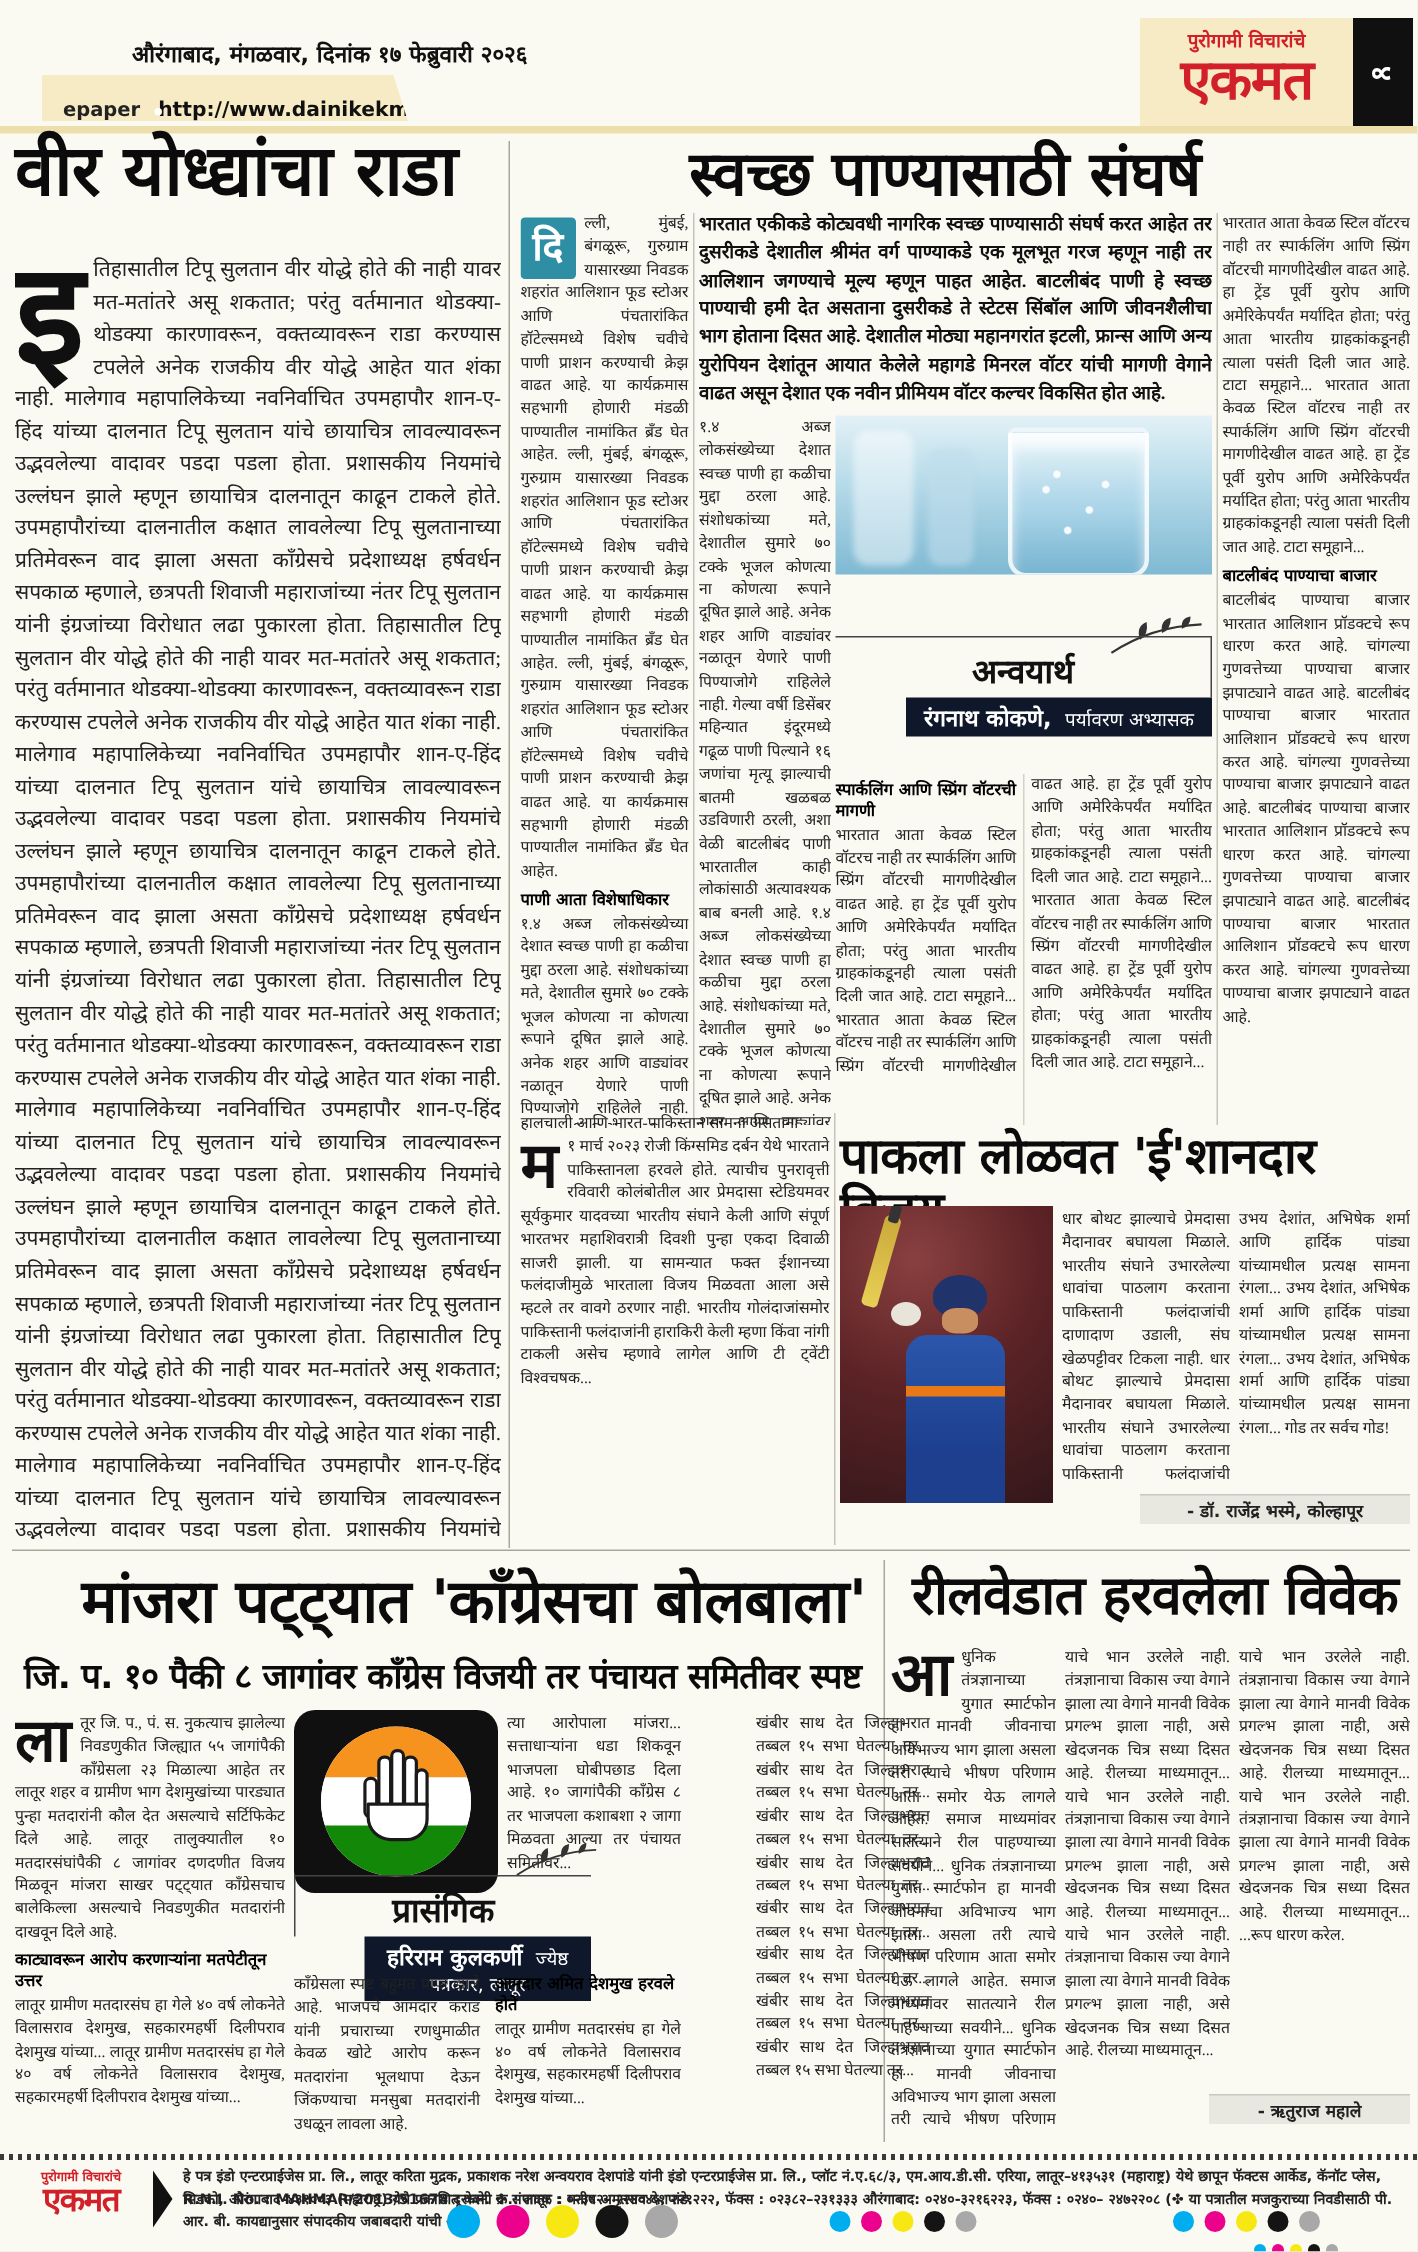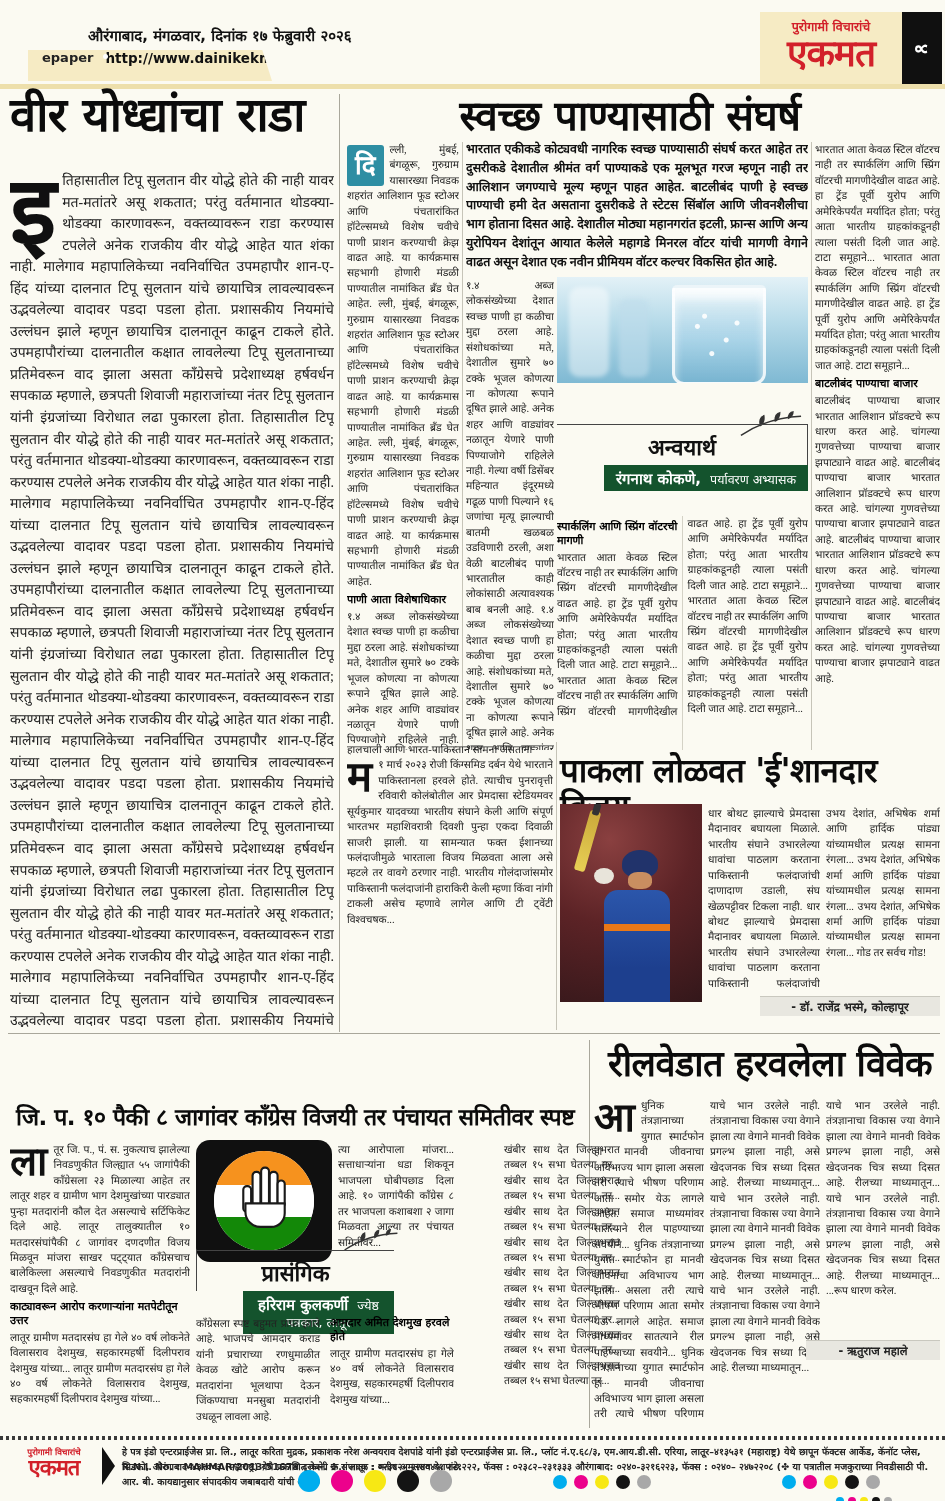--- a/index.html
+++ b/index.html
@@ -16,40 +16,40 @@
   .byline{position:absolute;background:#e8e7e0;border-top:1px solid #c9c8bf;
       font-family:"DejaVu Sans","Liberation Sans",sans-serif;font-weight:700;font-size:11.5px;
       text-align:center;padding:2px 8px;color:#222;box-sizing:border-box;}
   .cream{background:#f6ebc4;}
   .red{color:#d2202a;}
   .dots span{vertical-align:middle;}
   .dots{position:absolute;white-space:nowrap;}
   
   .dateline{position:absolute;left:88px;top:25px;font-size:15px;font-weight:700;color:#111;
       font-family:"DejaVu Sans",sans-serif;}
-  .ribbon{position:absolute;left:28px;top:50px;width:244px;height:31px;display:flex;align-items:flex-start;
+  .ribbon{position:absolute;left:28px;top:50px;width:244px;height:31px;display:flex;align-items:flex-end;
       gap:6px;padding-left:14px;box-sizing:border-box;clip-path:polygon(0 0,96% 0,100% 100%,0 100%);}
   .ribbon .lbl{font-family:"DejaVu Sans",sans-serif;font-weight:700;font-size:13px;color:#222;}
   .ribbon .url{font-family:"DejaVu Sans",sans-serif;font-weight:700;font-size:13.5px;color:#111;}
   .eicon{width:13px;height:13px;border-radius:50%;background:#d2202a;position:relative;display:inline-block;}
   .eicon::after{content:"";position:absolute;left:4px;top:4px;width:5px;height:5px;border-radius:50%;background:#fff;}
   .secttl{position:absolute;left:252px;top:20px;width:210px;text-align:center;font-size:41px;}
   .masthead{position:absolute;left:760px;top:12px;width:142px;height:74px;text-align:center;padding-top:6px;box-sizing:border-box;}
   .masthead .tag{font-family:"DejaVu Sans",sans-serif;font-weight:700;font-size:12.5px;}
   .masthead .nm{font-family:"DejaVu Sans",sans-serif;font-weight:800;font-size:37px;line-height:1.0;letter-spacing:-1px;}
   .pgbox{position:absolute;left:902px;top:12px;width:40px;height:74px;background:#101010;color:#fff;
       display:flex;align-items:center;justify-content:center;font-size:19px;font-weight:700;}
   .pgbox .n{transform:rotate(90deg);font-family:"DejaVu Sans",sans-serif;}
   .band{position:absolute;left:0;top:84px;width:945px;height:5px;background:#eddfab;}
   
   .featbox{position:absolute;box-sizing:border-box;}
   .featbox .lblwrap{position:relative;text-align:center;padding:6px 0 4px;border-top:1.5px solid #444;border-right:1.5px solid #444;}
   .featbox.leftcorner .lblwrap{border-right:none;border-left:1.5px solid #444;}
   .featbox .lbl{font-family:"DejaVu Sans",sans-serif;font-weight:800;font-size:22px;color:#111;}
-  .featbox .bar{background:#14532d;color:#fff;font-family:"DejaVu Sans",sans-serif;
+  .featbox .bar{background:#0f172a;color:#fff;font-family:"DejaVu Sans",sans-serif;
       text-align:center;padding:3px 2px;font-size:12.5px;margin-left:47px;}
   .featbox .bar b{font-size:15px;font-weight:800;margin-right:5px;}
   .leaf{position:absolute;}
   
   .photo{position:absolute;overflow:hidden;}
   .ph-water{background:linear-gradient(180deg,#e3f1f7 0%,#b9dcea 40%,#7fb9d3 100%);}
   .glass{position:absolute;right:42px;top:8px;width:88px;height:94px;border:3px solid rgba(255,255,255,.85);
       border-radius:5px 5px 12px 12px;background:linear-gradient(180deg,rgba(255,255,255,.6) 0%,rgba(170,212,232,.9) 55%,rgba(120,180,208,.95) 100%);
       box-shadow:inset 0 10px 8px rgba(255,255,255,.7);}
   .glass::after{content:"";position:absolute;inset:18px 8px 8px 8px;
@@ -190,20 +190,21 @@
 
   <div class="col" style="left:708px;top:806px;width:112px;height:184px;">
     <span>धार बोथट झाल्याचे प्रेमदासा मैदानावर बघायला मिळाले. भारतीय संघाने उभारलेल्या धावांचा पाठलाग करताना पाकिस्तानी फलंदाजांची दाणादाण उडाली, संघ खेळपट्टीवर टिकला नाही. धार बोथट झाल्याचे प्रेमदासा मैदानावर बघायला मिळाले. भारतीय संघाने उभारलेल्या धावांचा पाठलाग करताना पाकिस्तानी फलंदाजांची दाणादाण उडाली, संघ खेळपट्टीवर टिकला नाही.</span>
   </div>
   <div class="col" style="left:826px;top:806px;width:114px;height:184px;">
     <span>उभय देशांत, अभिषेक शर्मा आणि हार्दिक पांड्या यांच्यामधील प्रत्यक्ष सामना रंगला... उभय देशांत, अभिषेक शर्मा आणि हार्दिक पांड्या यांच्यामधील प्रत्यक्ष सामना रंगला... उभय देशांत, अभिषेक शर्मा आणि हार्दिक पांड्या यांच्यामधील प्रत्यक्ष सामना रंगला...</span>
     <span>गोड तर सर्वच गोड!</span>
   </div>
   <div class="byline" style="left:760px;top:996px;width:180px;">- डॉ. राजेंद्र भस्मे, कोल्हापूर</div>
 
+  <div class="hl" style="position:absolute;left:52px;top:1038px;width:528px;font-size:40px;text-align:center;">मांजरा पट्ट्यात 'काँग्रेसचा बोलबाला'</div>
   <div class="hl" style="position:absolute;left:14px;top:1100px;width:562px;font-size:23px;font-weight:700;text-align:center;">जि. प. १० पैकी ८ जागांवर काँग्रेस विजयी तर पंचायत समितीवर स्पष्ट बहुमत</div>
 
   <div class="col" style="left:10px;top:1142px;width:180px;height:286px;">
     <span class="dc" style="font-size:40px;">ला</span>
     <span>तूर जि. प., पं. स. नुकत्याच झालेल्या निवडणुकीत जिल्ह्यात ५५ जागांपैकी काँग्रेसला २३ मिळाल्या आहेत तर लातूर शहर व ग्रामीण भाग देशमुखांच्या पारड्यात पुन्हा मतदारांनी कौल देत असल्याचे सर्टिफिकेट दिले आहे. लातूर तालुक्यातील १० मतदारसंघांपैकी ८ जागांवर दणदणीत विजय मिळवून मांजरा साखर पट्ट्यात काँग्रेसचाच बालेकिल्ला असल्याचे निवडणुकीत मतदारांनी दाखवून दिले आहे.</span>
     <span class="sh">काट्यावरून आरोप करणाऱ्यांना मतपेटीतून उत्तर</span>
     <span>लातूर ग्रामीण मतदारसंघ हा गेले ४० वर्ष लोकनेते विलासराव देशमुख, सहकारमहर्षी दिलीपराव देशमुख यांच्या... लातूर ग्रामीण मतदारसंघ हा गेले ४० वर्ष लोकनेते विलासराव देशमुख, सहकारमहर्षी दिलीपराव देशमुख यांच्या...</span>
   </div>
 
   <div class="clogo" style="left:196px;top:1140px;width:136px;height:122px;">
@@ -263,21 +264,21 @@
     <span class="dc" style="font-size:40px;">आ</span>
     <span>धुनिक तंत्रज्ञानाच्या युगात स्मार्टफोन हा मानवी जीवनाचा अविभाज्य भाग झाला असला तरी त्याचे भीषण परिणाम आता समोर येऊ लागले आहेत. समाज माध्यमांवर सातत्याने रील पाहण्याच्या सवयीने... धुनिक तंत्रज्ञानाच्या युगात स्मार्टफोन हा मानवी जीवनाचा अविभाज्य भाग झाला असला तरी त्याचे भीषण परिणाम आता समोर येऊ लागले आहेत. समाज माध्यमांवर सातत्याने रील पाहण्याच्या सवयीने... धुनिक तंत्रज्ञानाच्या युगात स्मार्टफोन हा मानवी जीवनाचा अविभाज्य भाग झाला असला तरी त्याचे भीषण परिणाम आता समोर येऊ लागले आहेत. समाज माध्यमांवर सातत्याने रील पाहण्याच्या सवयीने...</span>
   </div>
   <div class="col" style="left:710px;top:1098px;width:110px;height:320px;">
     <span>याचे भान उरलेले नाही. तंत्रज्ञानाचा विकास ज्या वेगाने झाला त्या वेगाने मानवी विवेक प्रगल्भ झाला नाही, असे खेदजनक चित्र सध्या दिसत आहे. रीलच्या माध्यमातून... याचे भान उरलेले नाही. तंत्रज्ञानाचा विकास ज्या वेगाने झाला त्या वेगाने मानवी विवेक प्रगल्भ झाला नाही, असे खेदजनक चित्र सध्या दिसत आहे. रीलच्या माध्यमातून... याचे भान उरलेले नाही. तंत्रज्ञानाचा विकास ज्या वेगाने झाला त्या वेगाने मानवी विवेक प्रगल्भ झाला नाही, असे खेदजनक चित्र सध्या दिसत आहे. रीलच्या माध्यमातून...</span>
   </div>
   <div class="col" style="left:826px;top:1098px;width:114px;height:292px;">
     <span>याचे भान उरलेले नाही. तंत्रज्ञानाचा विकास ज्या वेगाने झाला त्या वेगाने मानवी विवेक प्रगल्भ झाला नाही, असे खेदजनक चित्र सध्या दिसत आहे. रीलच्या माध्यमातून... याचे भान उरलेले नाही. तंत्रज्ञानाचा विकास ज्या वेगाने झाला त्या वेगाने मानवी विवेक प्रगल्भ झाला नाही, असे खेदजनक चित्र सध्या दिसत आहे. रीलच्या माध्यमातून...</span>
     <span>...रूप धारण करेल.</span>
   </div>
-  <div class="byline" style="left:806px;top:1340px;width:134px;">- ऋतुराज महाले</div>
+  <div class="byline" style="left:806px;top:1396px;width:134px;">- ऋतुराज महाले</div>
 
   <div class="dotrule" style="top:1436px;"></div>
 
   <div class="flogo">
     <div class="t red">पुरोगामी विचारांचे</div>
     <div class="n red">एकमत</div>
   </div>
   <div class="ftri"></div>
 
   <div class="fline" style="top:1444px;">हे पत्र इंडो एन्टरप्राईजेस प्रा. लि., लातूर करिता मुद्रक, प्रकाशक नरेश अन्वयराव देशपांडे यांनी इंडो एन्टरप्राईजेस प्रा. लि., प्लॉट नं.ए.६८/३, एम.आय.डी.सी. एरिया, लातूर–४१३५३१ (महाराष्ट्र) येथे छापून फॅक्टस आर्केड, कॅनॉट प्लेस, सिडको, औरंगाबाद–४३१००३ (महाराष्ट्र) येथे प्रकाशित केले. ✤ संपादक : मनीष अमृतराव देशपांडे.</div>

